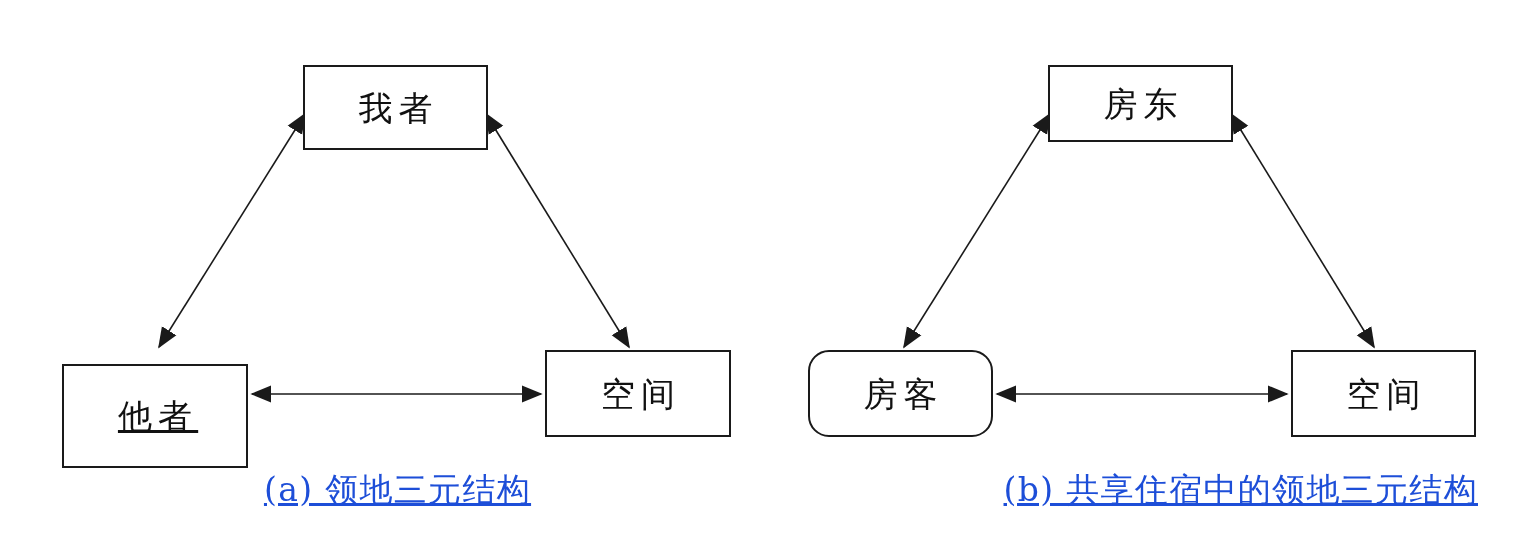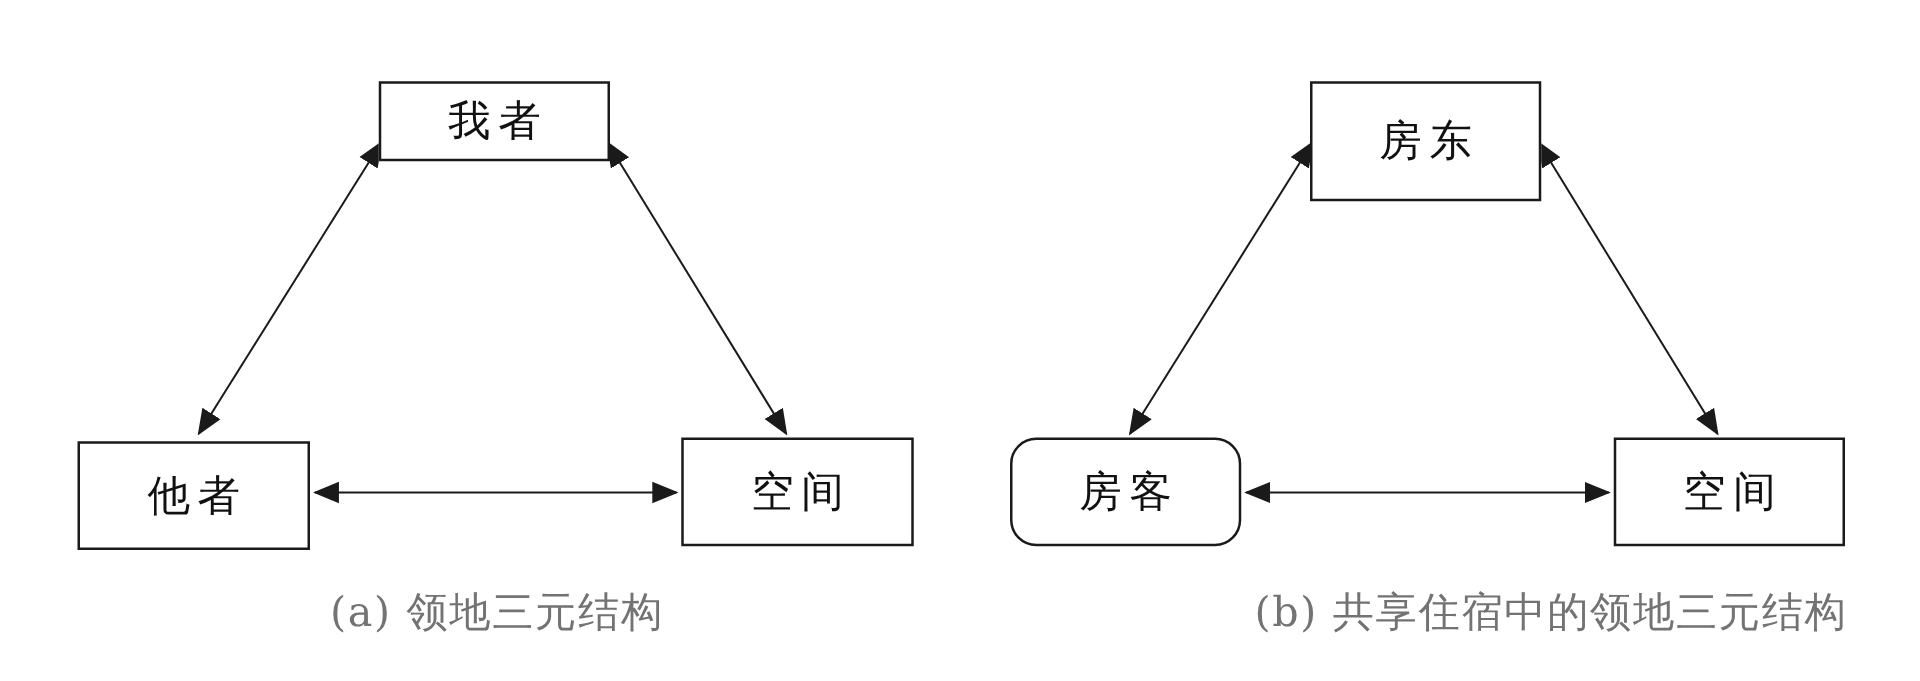--- a/index.html
+++ b/index.html
@@ -37,24 +37,25 @@
     font-size: 34px;
     color: #111111;
     letter-spacing: 0.18em;
     text-indent: 0.18em;
     line-height: 1;
   }
   .caption {
     position: absolute;
     text-align: center;
     font-size: 33px;
-    color: #737373;
+    color: #1d4ed8;
     letter-spacing: 0.04em;
     line-height: 1.2;
     white-space: nowrap;
+    text-decoration: underline;
   }
 </style>
 </head>
 <body>
 
 <div class="canvas">
 
   <svg class="arrow-layer" viewBox="0 0 1536 545" xmlns="http://www.w3.org/2000/svg">
     <defs>
       <marker id="ah" viewBox="0 0 10 10" refX="9.2" refY="5" markerWidth="13" markerHeight="13" orient="auto-start-reverse">
@@ -64,32 +65,32 @@
 
     <line x1="305" y1="114" x2="159" y2="347" marker-start="url(#ah)" marker-end="url(#ah)"></line>
     <line x1="486" y1="114" x2="629" y2="347" marker-start="url(#ah)" marker-end="url(#ah)"></line>
     <line x1="252" y1="394" x2="541" y2="394" marker-start="url(#ah)" marker-end="url(#ah)"></line>
 
     <line x1="1050" y1="114" x2="904" y2="347" marker-start="url(#ah)" marker-end="url(#ah)"></line>
     <line x1="1231" y1="114" x2="1374" y2="347" marker-start="url(#ah)" marker-end="url(#ah)"></line>
     <line x1="997" y1="394" x2="1287" y2="394" marker-start="url(#ah)" marker-end="url(#ah)"></line>
   </svg>
 
-  <div class="node-box" style="left:303px; top:65px; width:185px; height:64px;">
+  <div class="node-box" style="left:303px; top:65px; width:185px; height:85px;">
     <span>我者</span>
   </div>
-  <div class="node-box" style="left:62px; top:353px; width:186px; height:87px;">
+  <div class="node-box" style="left:62px; top:364px; width:186px; height:104px;text-decoration:underline;">
     <span>他者</span>
   </div>
   <div class="node-box" style="left:545px; top:350px; width:186px; height:87px;">
     <span>空间</span>
   </div>
   <div class="caption" style="left:60px; top:470px; width:675px;">(a) 领地三元结构</div>
 
-  <div class="node-box" style="left:1048px; top:65px; width:185px; height:96px;">
+  <div class="node-box" style="left:1048px; top:65px; width:185px; height:77px;">
     <span>房东</span>
   </div>
   <div class="node-box" style="left:808px; top:350px; width:185px; height:87px;border-radius:21px;">
     <span>房客</span>
   </div>
   <div class="node-box" style="left:1291px; top:350px; width:185px; height:87px;">
     <span>空间</span>
   </div>
   <div class="caption" style="left:806px; top:470px; width:672px;text-align:right;">(b) 共享住宿中的领地三元结构</div>
 

